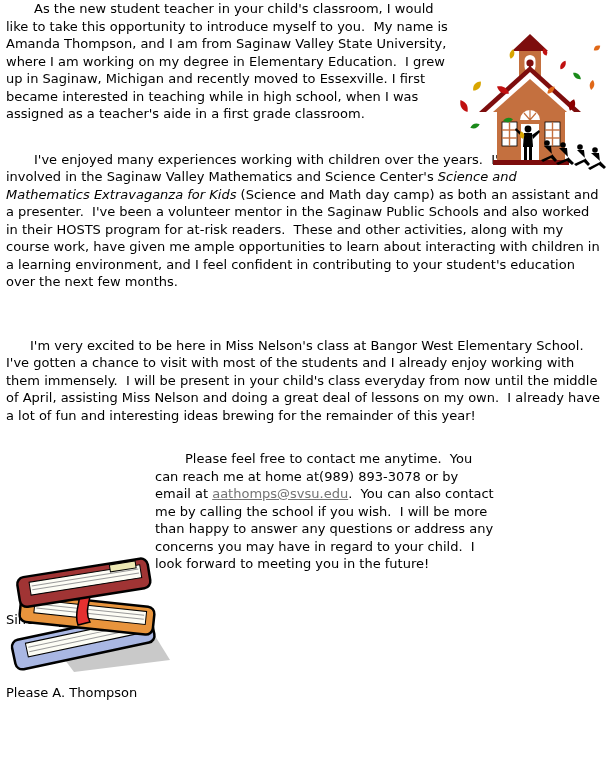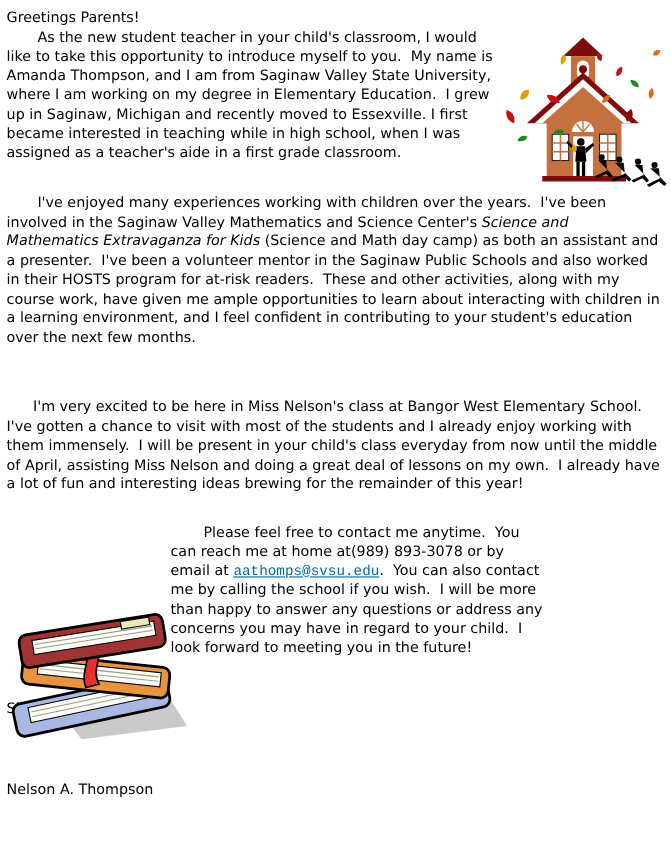--- a/index.html
+++ b/index.html
@@ -7,44 +7,43 @@
        font-family:"DejaVu Sans",sans-serif;font-size:13px;line-height:17.5px;color:#000;}
   .page{position:relative;width:610px;height:782px;padding:0 6px;box-sizing:border-box;}
   .para{margin:0;white-space:pre-wrap;}
   .greeting{padding-top:8px;}
   .para1{width:452px;text-indent:28px;}
   .para2{margin-top:28px;text-indent:28px;}
   .para3{margin-top:46px;text-indent:24px;}
   .para4{margin-top:26px;margin-left:149px;width:342px;text-indent:30px;}
   .closing{margin-top:38px;}
   .signature{margin-top:56px;}
-  a.email{color:#0369a1;text-decoration:underline;font-family:Liberation Mono, monospace;}
+  a.email{color:#737373;text-decoration:underline;}
   .clipart{position:absolute;}
   #schoolhouse{left:455px;top:28px;}
   #books{left:4px;top:522px;}
   i{font-style:italic;}
 </style>
 </head>
 <body>
 
 <div class="page">
 
-  <div class="greeting para">Greetings Parents!</div>
 
   <p class="para para1">As the new student teacher in your child's classroom, I would like to take this opportunity to introduce myself to you.  My name is Amanda Thompson, and I am from Saginaw Valley State University, where I am working on my degree in Elementary Education.  I grew up in Saginaw, Michigan and recently moved to Essexville. I first became interested in teaching while in high school, when I was assigned as a teacher's aide in a first grade classroom.</p>
 
   <p class="para para2"><span>I've enjoyed many experiences working with children over the years.  I've been involved in the Saginaw Valley Mathematics and Science Center's </span><i>Science and Mathematics Extravaganza for Kids</i><span> (Science and Math day camp) as both an assistant and a presenter.  I've been a volunteer mentor in the Saginaw Public Schools and also worked in their HOSTS program for at-risk readers.  These and other activities, along with my course work, have given me ample opportunities to learn about interacting with children in a learning environment, and I feel confident in contributing to your student's education over the next few months.</span></p>
 
   <p class="para para3">I'm very excited to be here in Miss Nelson's class at Bangor West Elementary School.  I've gotten a chance to visit with most of the students and I already enjoy working with them immensely.  I will be present in your child's class everyday from now until the middle of April, assisting Miss Nelson and doing a great deal of lessons on my own.  I already have a lot of fun and interesting ideas brewing for the remainder of this year!</p>
 
   <p class="para para4"><span>Please feel free to contact me anytime.  You can reach me at home at(989) 893-3078 or by email at </span><a class="email" href="#">aathomps@svsu.edu</a><span>.  You can also contact me by calling the school if you wish.  I will be more than happy to answer any questions or address any concerns you may have in regard to your child.  I look forward to meeting you in the future!</span></p>
 
   <div class="closing para">Sincerely,</div>
 
-  <div class="signature para">Nelson A. Thompson</div>
+  <div class="signature para">Please A. Thompson</div>
 
   <svg id="schoolhouse" class="clipart" width="152" height="146" viewBox="0 0 152 146" aria-hidden="true">
     <g>
       <polygon points="57,23 75,6 93,23" fill="#7D0D0D"></polygon>
       <rect x="64" y="23" width="22" height="26" fill="#C4703F"></rect>
       <rect x="69.5" y="27" width="11" height="17" rx="5.5" fill="#ffffff"></rect>
       <circle cx="75" cy="35" r="3.6" fill="#7D0D0D"></circle>
       <rect x="74" y="38" width="2" height="3" fill="#7D0D0D"></rect>
     </g>
     <g>

